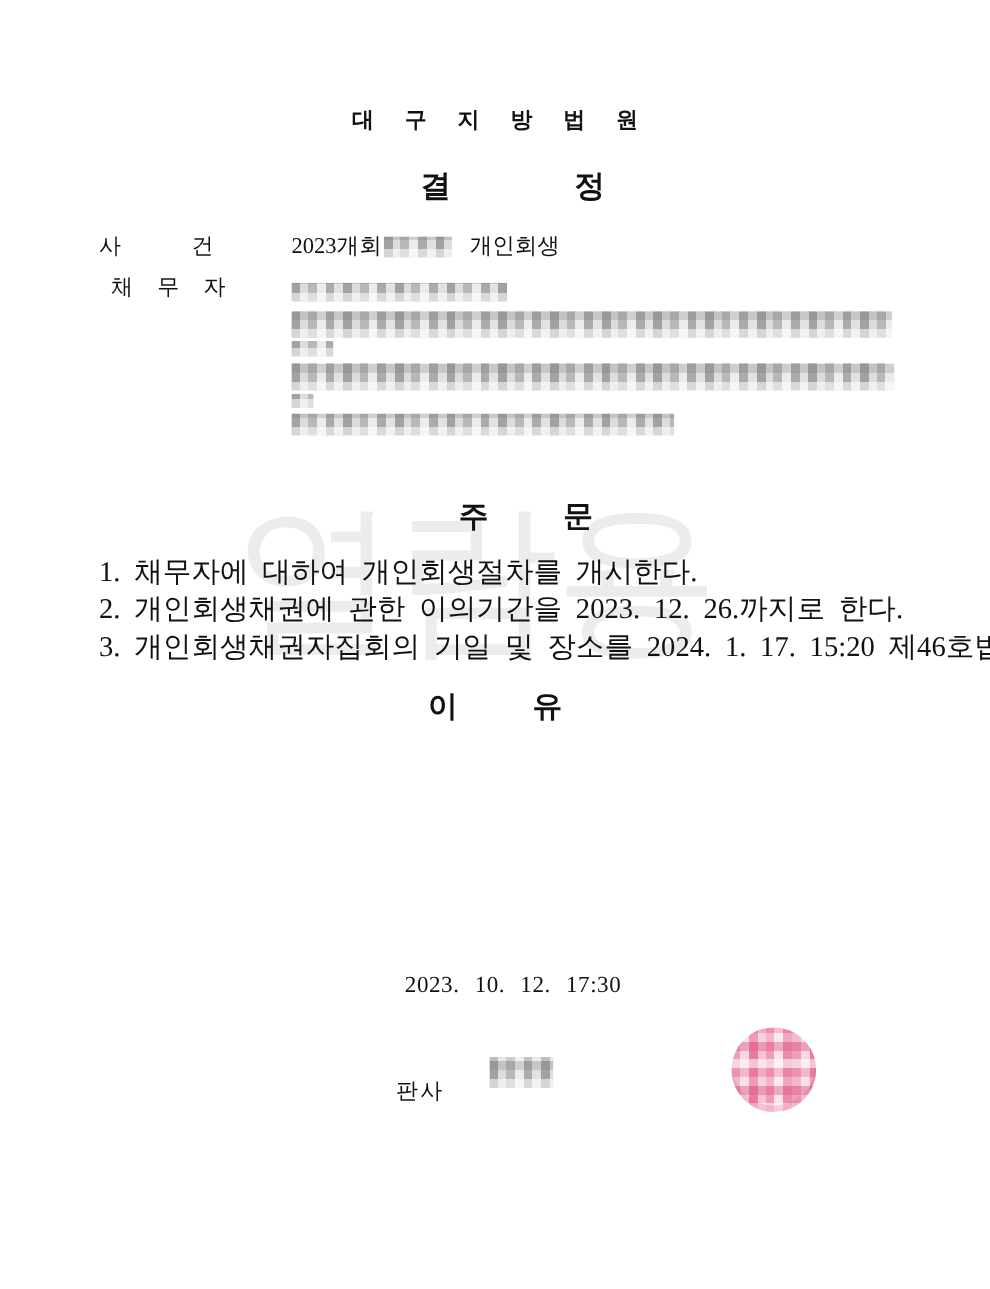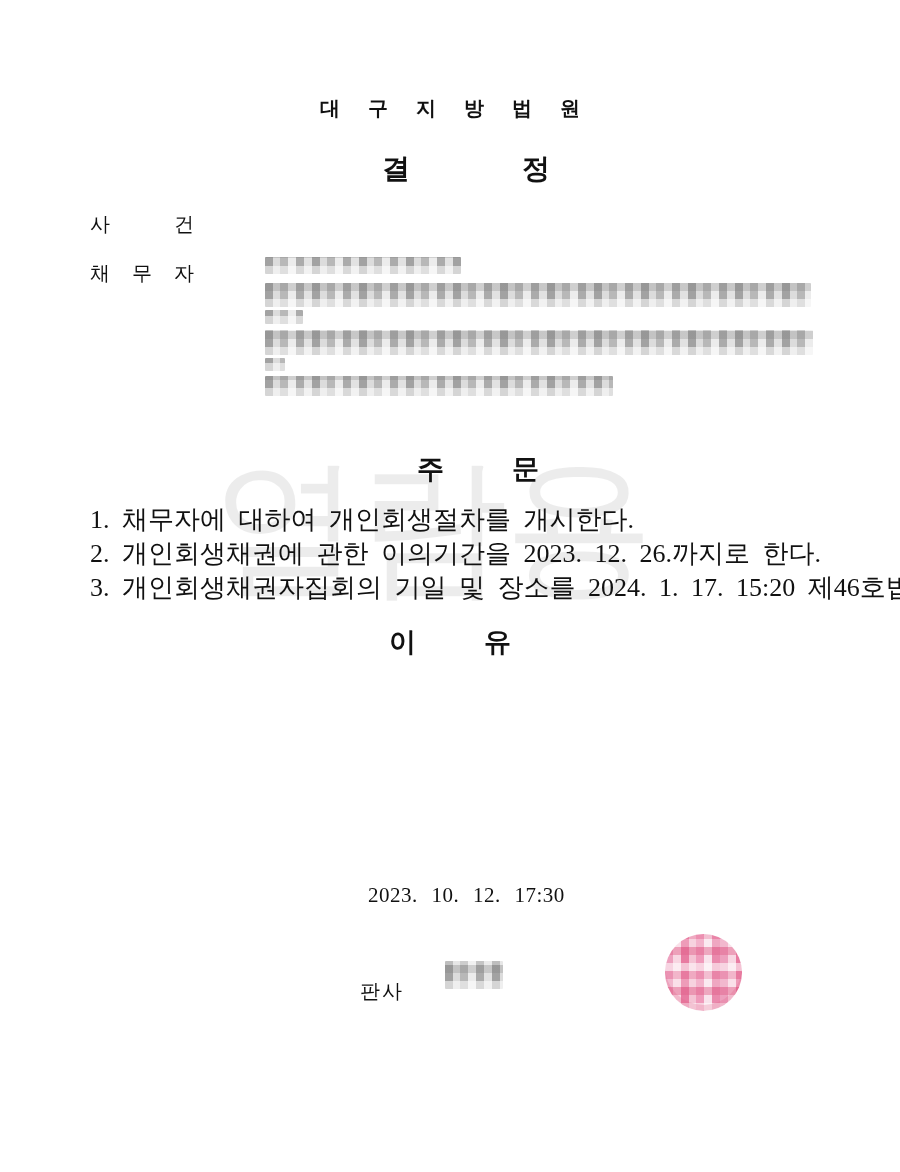--- a/index.html
+++ b/index.html
@@ -64,21 +64,21 @@
     position: absolute;
     left: 90px;
     width: 104px;
     font-size: 20px;
     text-align: justify;
     text-align-last: justify;
     -moz-text-align-last: justify;
     line-height: 26px;
   }
   .case-label { top: 211px; }
-  .debtor-label { top: 260px; }
+  .debtor-label { top: 248px; margin-left: 11px; }
 
   .case-value {
     position: absolute;
     left: 265px;
     top: 211px;
     font-size: 20.5px;
     line-height: 26px;
     display: flex;
     align-items: center;
     white-space: nowrap;
@@ -202,20 +202,25 @@
 
   <div class="watermark">열람용</div>
 
   <div class="content">
 
     <div class="court-title">대구지방법원</div>
 
     <div class="doc-type">결정</div>
 
     <div class="row-label case-label">사 건</div>
+    <div class="case-value">
+      <span>2023개회</span>
+      <span class="redact case-redact"></span>
+      <span class="suffix">개인회생</span>
+    </div>
 
     <div class="row-label debtor-label">채 무 자</div>
     <div class="debtor-redact-stack">
       <div class="redact rl1"></div>
       <div class="redact rl2"></div>
       <div class="redact rl3"></div>
       <div class="redact rl4"></div>
       <div class="redact rl5"></div>
       <div class="redact rl6"></div>
     </div>

